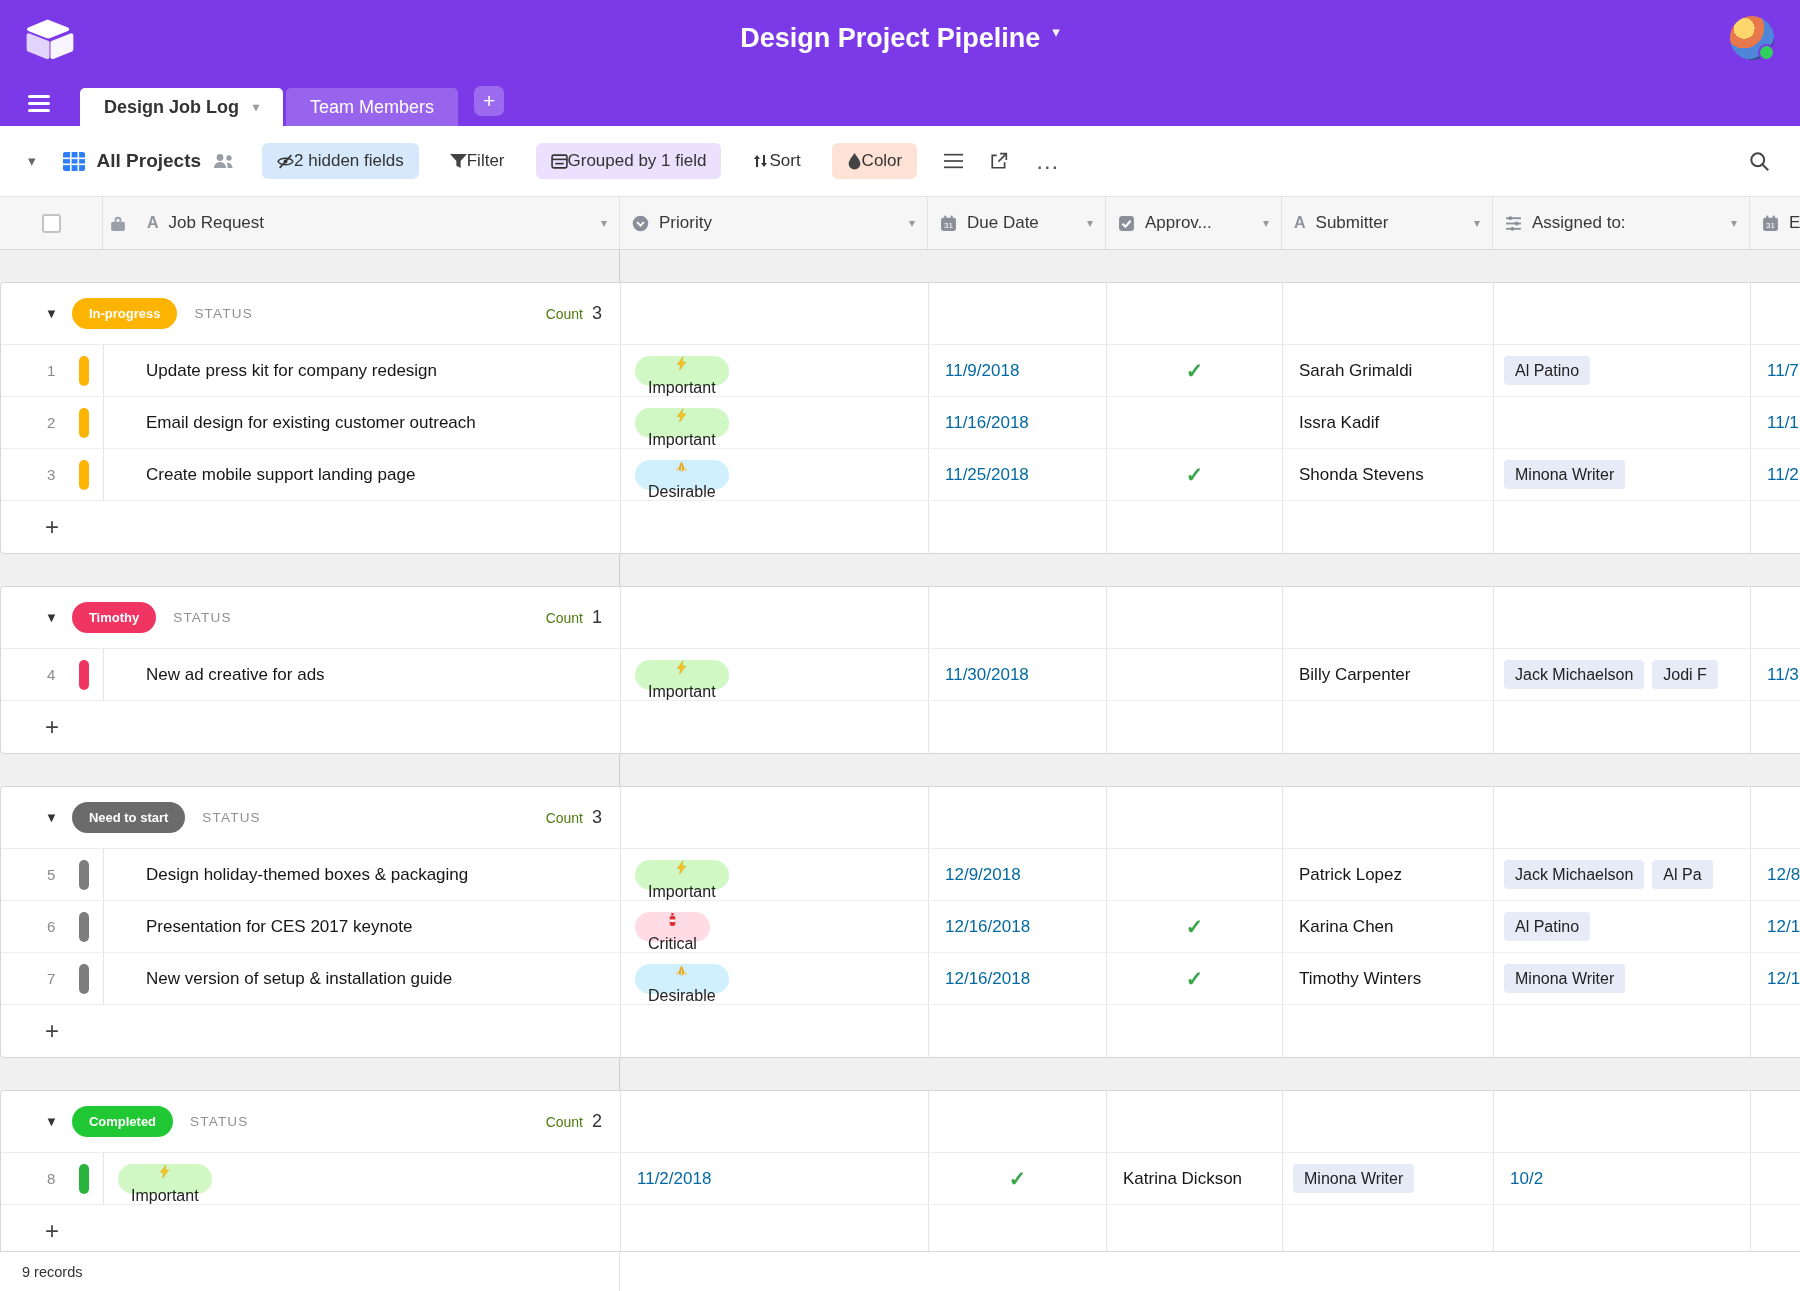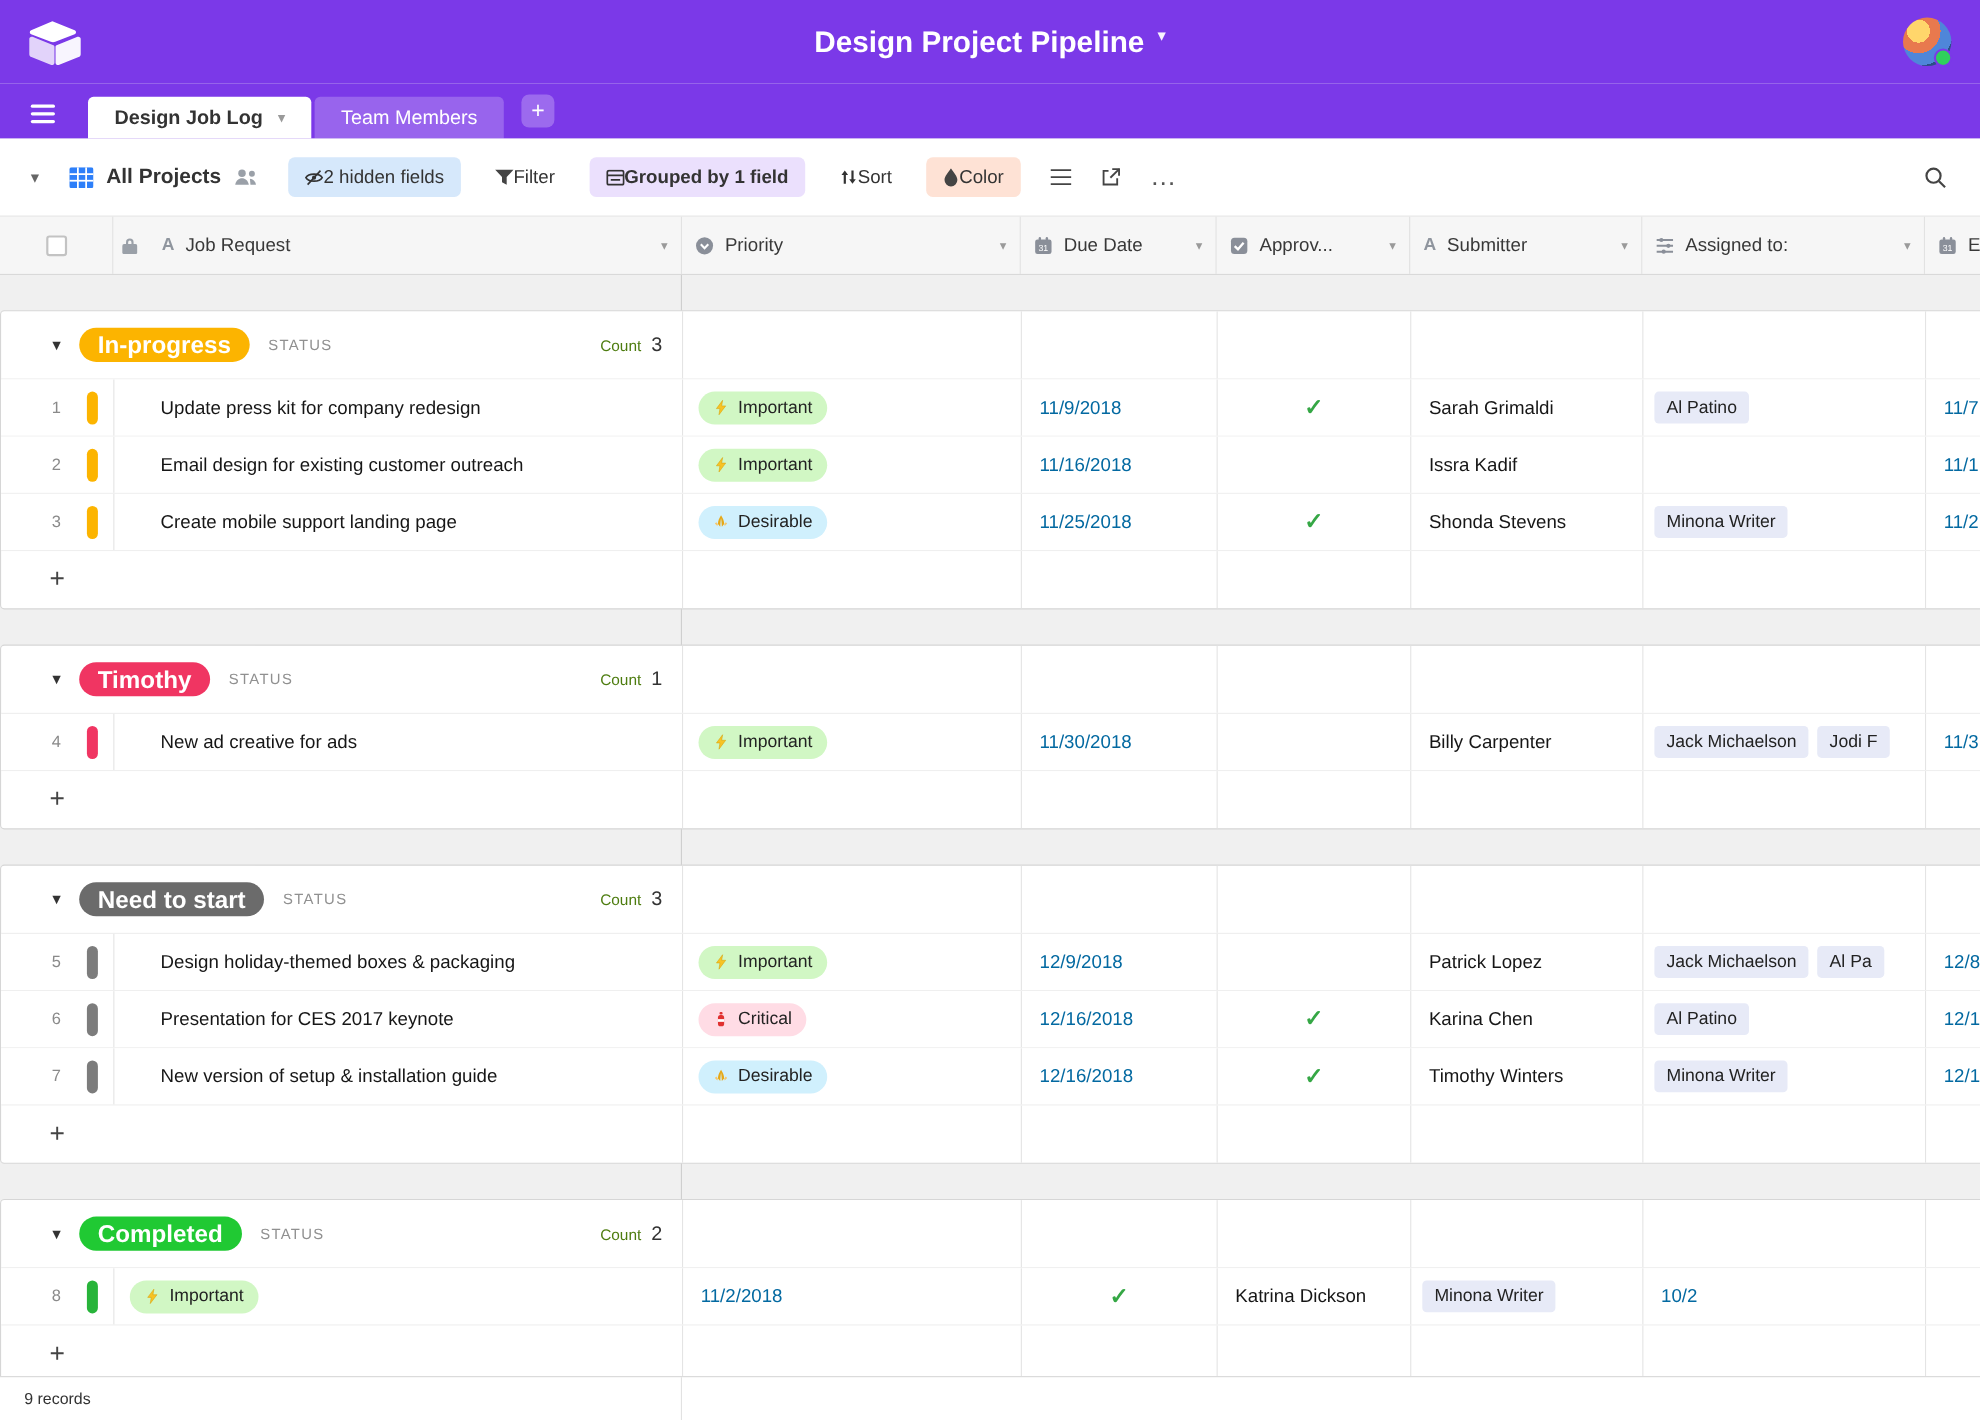--- a/index.html
+++ b/index.html
@@ -28,21 +28,21 @@
   .addtab { width:30px; height:30px; margin:0 0 10px 16px; border-radius:7px; background:rgba(255,255,255,.25);
     color:#fff; font-size:21px; display:flex; align-items:center; justify-content:center; cursor:pointer; }
 
   
   .toolbar { height:71px; background:#fff; border-bottom:1px solid #e2e2e2; display:flex; align-items:center; padding:0 30px 0 28px; gap:27px; }
   .tb-caret { color:#666; font-size:15px; cursor:pointer; }
   .viewgroup { display:flex; align-items:center; gap:12px; cursor:pointer; }
   .viewname { font-size:19px; font-weight:700; color:#333; }
   .tb-pill { display:flex; align-items:center; height:36px; padding:0 15px; border-radius:6px; font-size:17px; color:#333; cursor:pointer; white-space:nowrap; }
   .p-blue   { background:#d6e8fb; }
-  .p-purple { background:#ebe0fd;font-weight:bold; }
+  .p-purple { background:#ebe0fd; }
   .p-orange { background:#fee2d5; }
   .p-plain  { padding:0 4px; }
   .tb-icon { display:flex; align-items:center; }
   .tb-ellipsis { font-size:24px; color:#555; letter-spacing:1px; line-height:10px; cursor:pointer; }
   .tb-spacer { flex:1; }
 
   
   :root { --cols:103px 517px 308px 178px 176px 211px 257px 150px;
           --gcols:620px 308px 178px 176px 211px 257px 150px; }
 
@@ -58,35 +58,35 @@
   .content { position:relative; height:1001px; overflow:hidden; padding-top:32px; background:#f0f0f0; }
   .frozen-line { position:absolute; left:619px; top:0; bottom:0; width:1px; background:#cfcfcf; }
 
   .group { width:1900px; background:#fff; border:1px solid #d6d6d6; border-radius:4px 0 0 4px; margin-bottom:32px; position:relative; }
 
   .ghead { display:grid; grid-template-columns:var(--gcols); height:62px; border-bottom:1px solid #ededed; }
   .gcell { border-right:1px solid #e4e4e4; }
   .gmain { display:flex; align-items:center; padding-right:18px; }
   .gcaret { margin-left:44px; color:#333; font-size:13px; cursor:pointer; }
   .badge { margin-left:14px; height:31px; display:flex; align-items:center; padding:0 17px; border-radius:16px;
-    color:#fff; font-weight:700; font-size:22px; }
+    color:#fff; font-weight:700; font-size:13px; }
   .b-0 { background:#fcb400; } .b-1 { background:#f03562; } .b-2 { background:#6b6b6b; } .b-3 { background:#20c933; }
   .gstatus { margin-left:17px; color:#909090; font-size:13.5px; letter-spacing:1.2px; font-weight:500; }
   .gcount { margin-left:auto; display:flex; align-items:baseline; gap:9px; }
   .gcount .cl { font-size:14px; color:#4d7c0f; }
   .gcount .cv { font-size:18px; color:#333; }
 
   .row { display:grid; grid-template-columns:var(--cols); height:52px; background:#fff; border-bottom:1px solid #efefef; }
   .row > div { border-right:1px solid #e4e4e4; display:flex; align-items:center; overflow:hidden; }
   .c-num { position:relative; padding-left:46px; color:#8a8a8a; font-size:15px; }
   .strip { position:absolute; left:78px; top:50%; transform:translateY(-50%); width:10px; height:30px; border-radius:5px; }
   .s-0 { background:#fcb400; } .s-1 { background:#f03562; } .s-2 { background:#7c7c7c; } .s-3 { background:#28b43a; }
   .c-job { padding-left:42px; font-size:17px; color:#161616; }
   .c-pri { padding-left:14px; }
-  .pill { display:flex; align-items:center; gap:8px; height:30px; padding:0 13px; border-radius:15px; font-size:16px; color:#222; white-space:nowrap; }
+  .pill { display:flex; align-items:center; gap:8px; height:30px; padding:0 13px; border-radius:15px; font-size:16px; color:#222; white-space:nowrap;flex-direction:column; }
   .pri-green { background:#d1f7c4; } .pri-blue { background:#d0f0fd; } .pri-red { background:#ffdce5; }
   .pic { display:flex; align-items:center; }
   .c-due, .c-extra { padding-left:16px; font-size:17px; color:#0369a1; white-space:nowrap; }
   .c-app { justify-content:center; }
   .check { color:#35a745; font-size:21px; font-weight:700; }
   .c-sub { padding-left:16px; font-size:17px; color:#161616; white-space:nowrap; }
   .c-asg { padding-left:10px; gap:8px; }
   .tag { height:29px; display:flex; align-items:center; padding:12px 11px; border-radius:4px; background:#e7eaf7; font-size:16px; color:#222; white-space:nowrap; flex:none; }
 
   .addrow { display:grid; grid-template-columns:var(--gcols); height:52px; }

